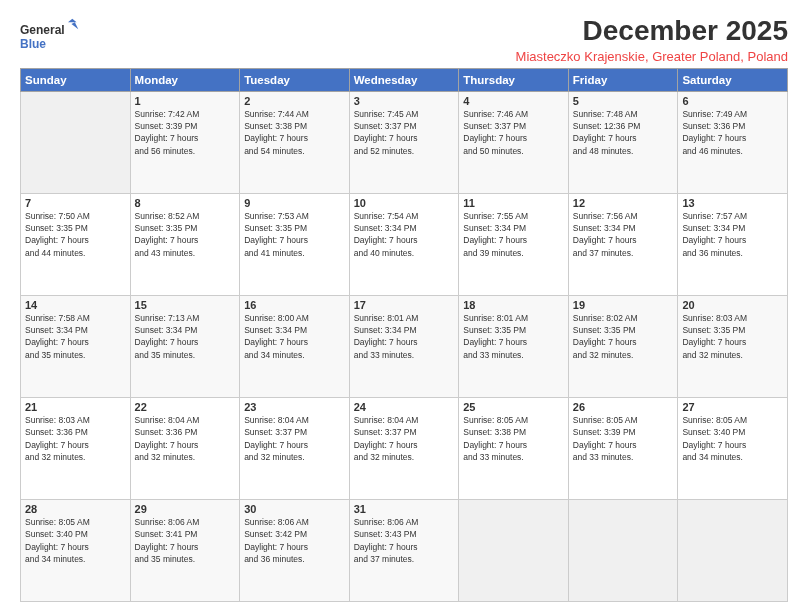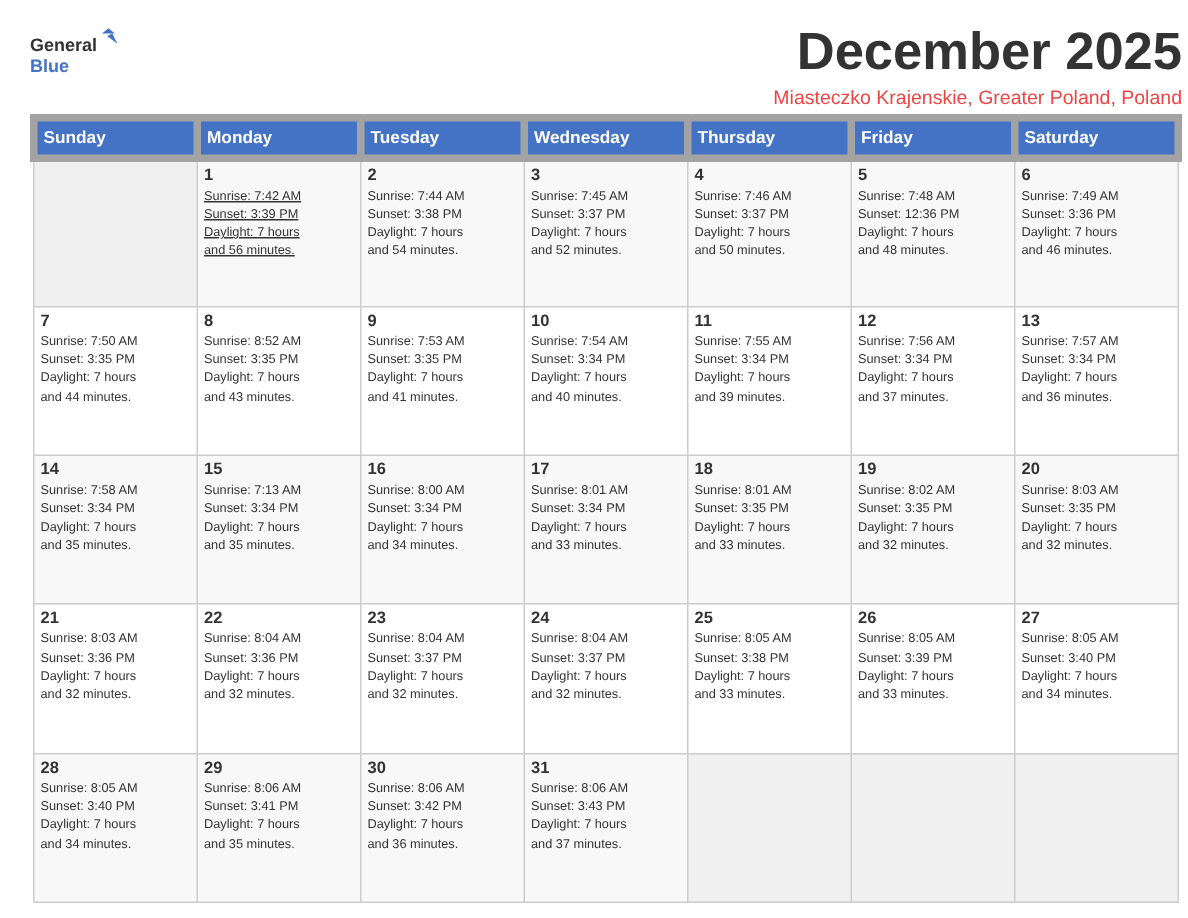--- a/index.html
+++ b/index.html
@@ -25,21 +25,21 @@
     }
     .logo {
       display: flex;
       align-items: center;
       gap: 0;
     }
     .title-block {
       text-align: right;
     }
     .month-title {
-      font-size: 35px;
+      font-size: 28px;
       font-weight: bold;
       color: #333;
       line-height: 1.1;
     }
     .location-title {
       font-size: 13px;
       color: #ef4444;
       margin-top: 2px;
     }
     table {
@@ -48,21 +48,21 @@
       flex: 1;
       table-layout: fixed;
     }
     thead tr th {
       background-color: #4472c4;
       color: #fff;
       font-size: 11.5px;
       font-weight: bold;
       padding: 5px 4px;
       text-align: left;
-      border: 5px solid #a3a3a3;
+      border: 1px solid #a3a3a3;
     }
     tbody tr td {
       vertical-align: top;
       border: 1px solid #ccc;
       padding: 3px 4px;
       font-size: 8.8px;
       color: #333;
       width: 14.28%;
       height: 88px;
     }
@@ -117,21 +117,21 @@
         <th>Thursday</th>
         <th>Friday</th>
         <th>Saturday</th>
       </tr>
     </thead>
     <tbody id="calendar-body">
     <tr>
           <td class="empty"></td>
           <td>
             <span class="day-num">1</span>
-            <div class="cell-text" style="white-space: pre-line; text-decoration: underline;">Sunrise: 7:42 AM
+            <div class="cell-text" style="white-space: pre-line;">Sunrise: 7:42 AM
 Sunset: 3:39 PM
 Daylight: 7 hours
 and 56 minutes.</div>
           </td>
           <td>
             <span class="day-num">2</span>
             <div class="cell-text" style="white-space: pre-line;">Sunrise: 7:44 AM
 Sunset: 3:38 PM
 Daylight: 7 hours
 and 54 minutes.</div>

